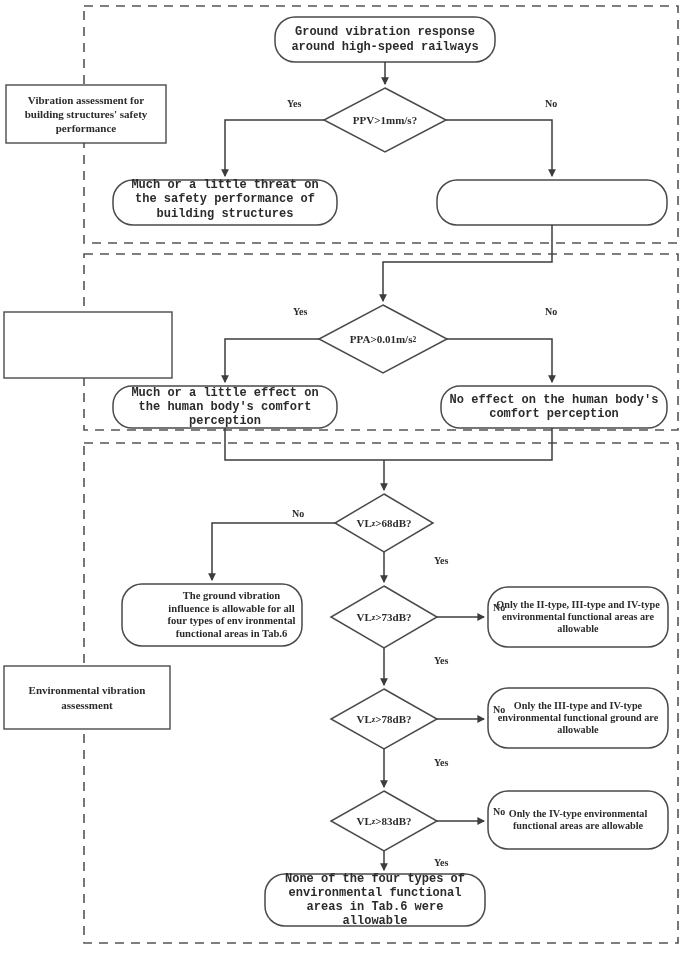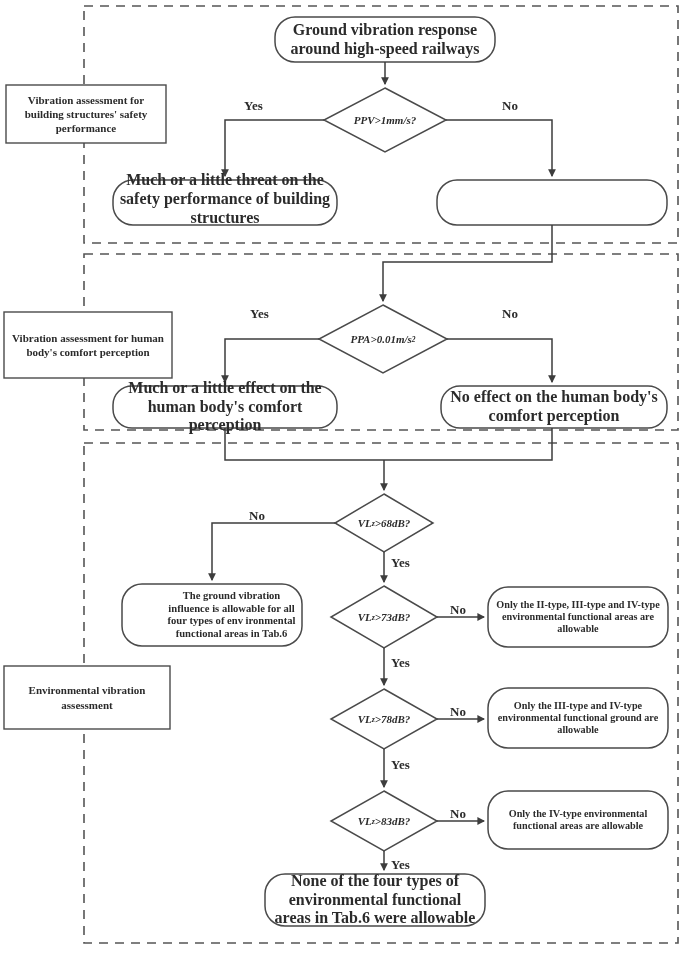--- a/index.html
+++ b/index.html
@@ -17,36 +17,37 @@
     align-items:center;
     justify-content:center;
     text-align:center;
     color:#2b2b2b;
     font-weight:bold;
     line-height:1.18;
     pointer-events:none;
     box-sizing:border-box;
     padding:0 6px;
   }
-  .t11{font-size:16px;}
+  .t11{font-size:12px;font-family:Liberation Mono, monospace;}
   .t105{font-size:10.6px;}
   .t10{font-size:10.2px;}
   .diamond-text{
     position:absolute;
     display:flex;align-items:center;justify-content:center;
-    font-style:italic;font-weight:bold;
+    font-weight:bold;
     font-size:11px;color:#2b2b2b;
     white-space:nowrap;
     box-sizing:border-box;
   }
   .edge-label{
     position:absolute;
-    font-size:13px;font-weight:bold;color:#2b2b2b;
+    font-size:10px;font-weight:bold;color:#2b2b2b;
     white-space:nowrap;
     font-family:"Liberation Serif", serif;
+    margin-left:43px;
   }
   .panel-label{
     position:absolute;
     display:flex;align-items:center;justify-content:center;
     text-align:center;
     font-size:11px;font-weight:bold;color:#2b2b2b;
     line-height:1.3;
     box-sizing:border-box;
     padding:0 5px;
   }
@@ -124,23 +125,20 @@
       <path d="M 384 749 L 384 787" marker-end="url(#arrow)"></path>
 
       <path d="M 437 821 L 484 821" marker-end="url(#arrow)"></path>
       <path d="M 384 851 L 384 870" marker-end="url(#arrow)"></path>
     </g>
   </svg>
 
   <div class="panel-label" style="left:6px;top:85px;width:160px;height:58px;">
     <span>Vibration assessment for building structures' safety performance</span>
   </div>
-  <div class="panel-label" style="left:4px;top:312px;width:168px;height:66px;">
-    <span>Vibration assessment for human body's comfort perception</span>
-  </div>
   <div class="panel-label" style="left:4px;top:666px;width:166px;height:63px;">
     <span>Environmental vibration assessment</span>
   </div>
 
   <div class="node-text t11" style="left:275px;top:17px;width:220px;height:45px;">
     <span>Ground vibration response around high-speed railways</span>
   </div>
   <div class="node-text t11" style="left:113px;top:180px;width:224px;height:39px;">
     <span>Much or a little threat on the safety performance of building structures</span>
   </div>

